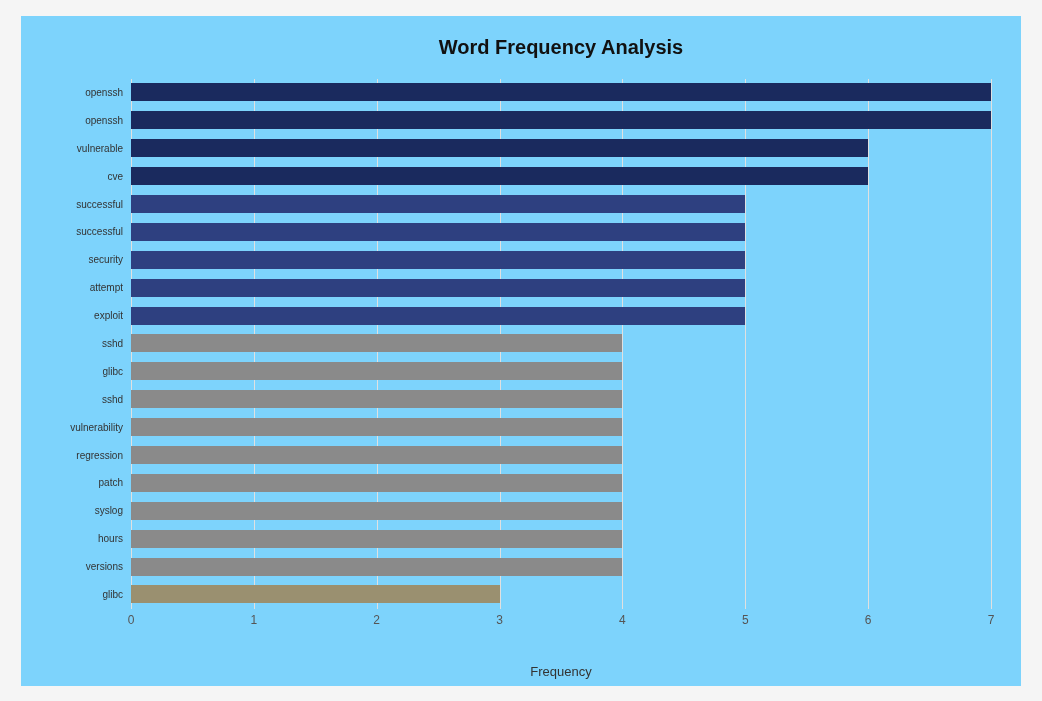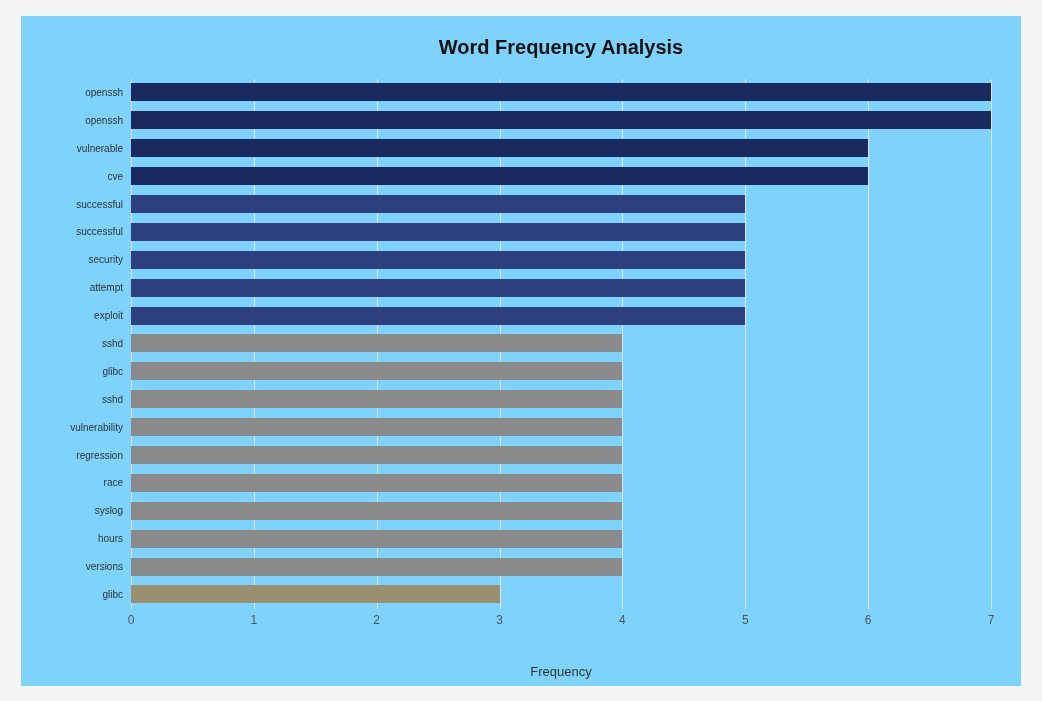--- a/index.html
+++ b/index.html
@@ -206,21 +206,21 @@
             <div class="bar gray" style="width: 57.1429%;"></div>
           </div>
         </div>
         <div class="bar-row" style="position: relative;">
           <span class="bar-label">regression</span>
           <div class="bar-wrap">
             <div class="bar gray" style="width: 57.1429%;"></div>
           </div>
         </div>
         <div class="bar-row" style="position: relative;">
-          <span class="bar-label">race</span>
+          <span class="bar-label">patch</span>
           <div class="bar-wrap">
             <div class="bar gray" style="width: 57.1429%;"></div>
           </div>
         </div>
         <div class="bar-row" style="position: relative;">
           <span class="bar-label">syslog</span>
           <div class="bar-wrap">
             <div class="bar gray" style="width: 57.1429%;"></div>
           </div>
         </div>

